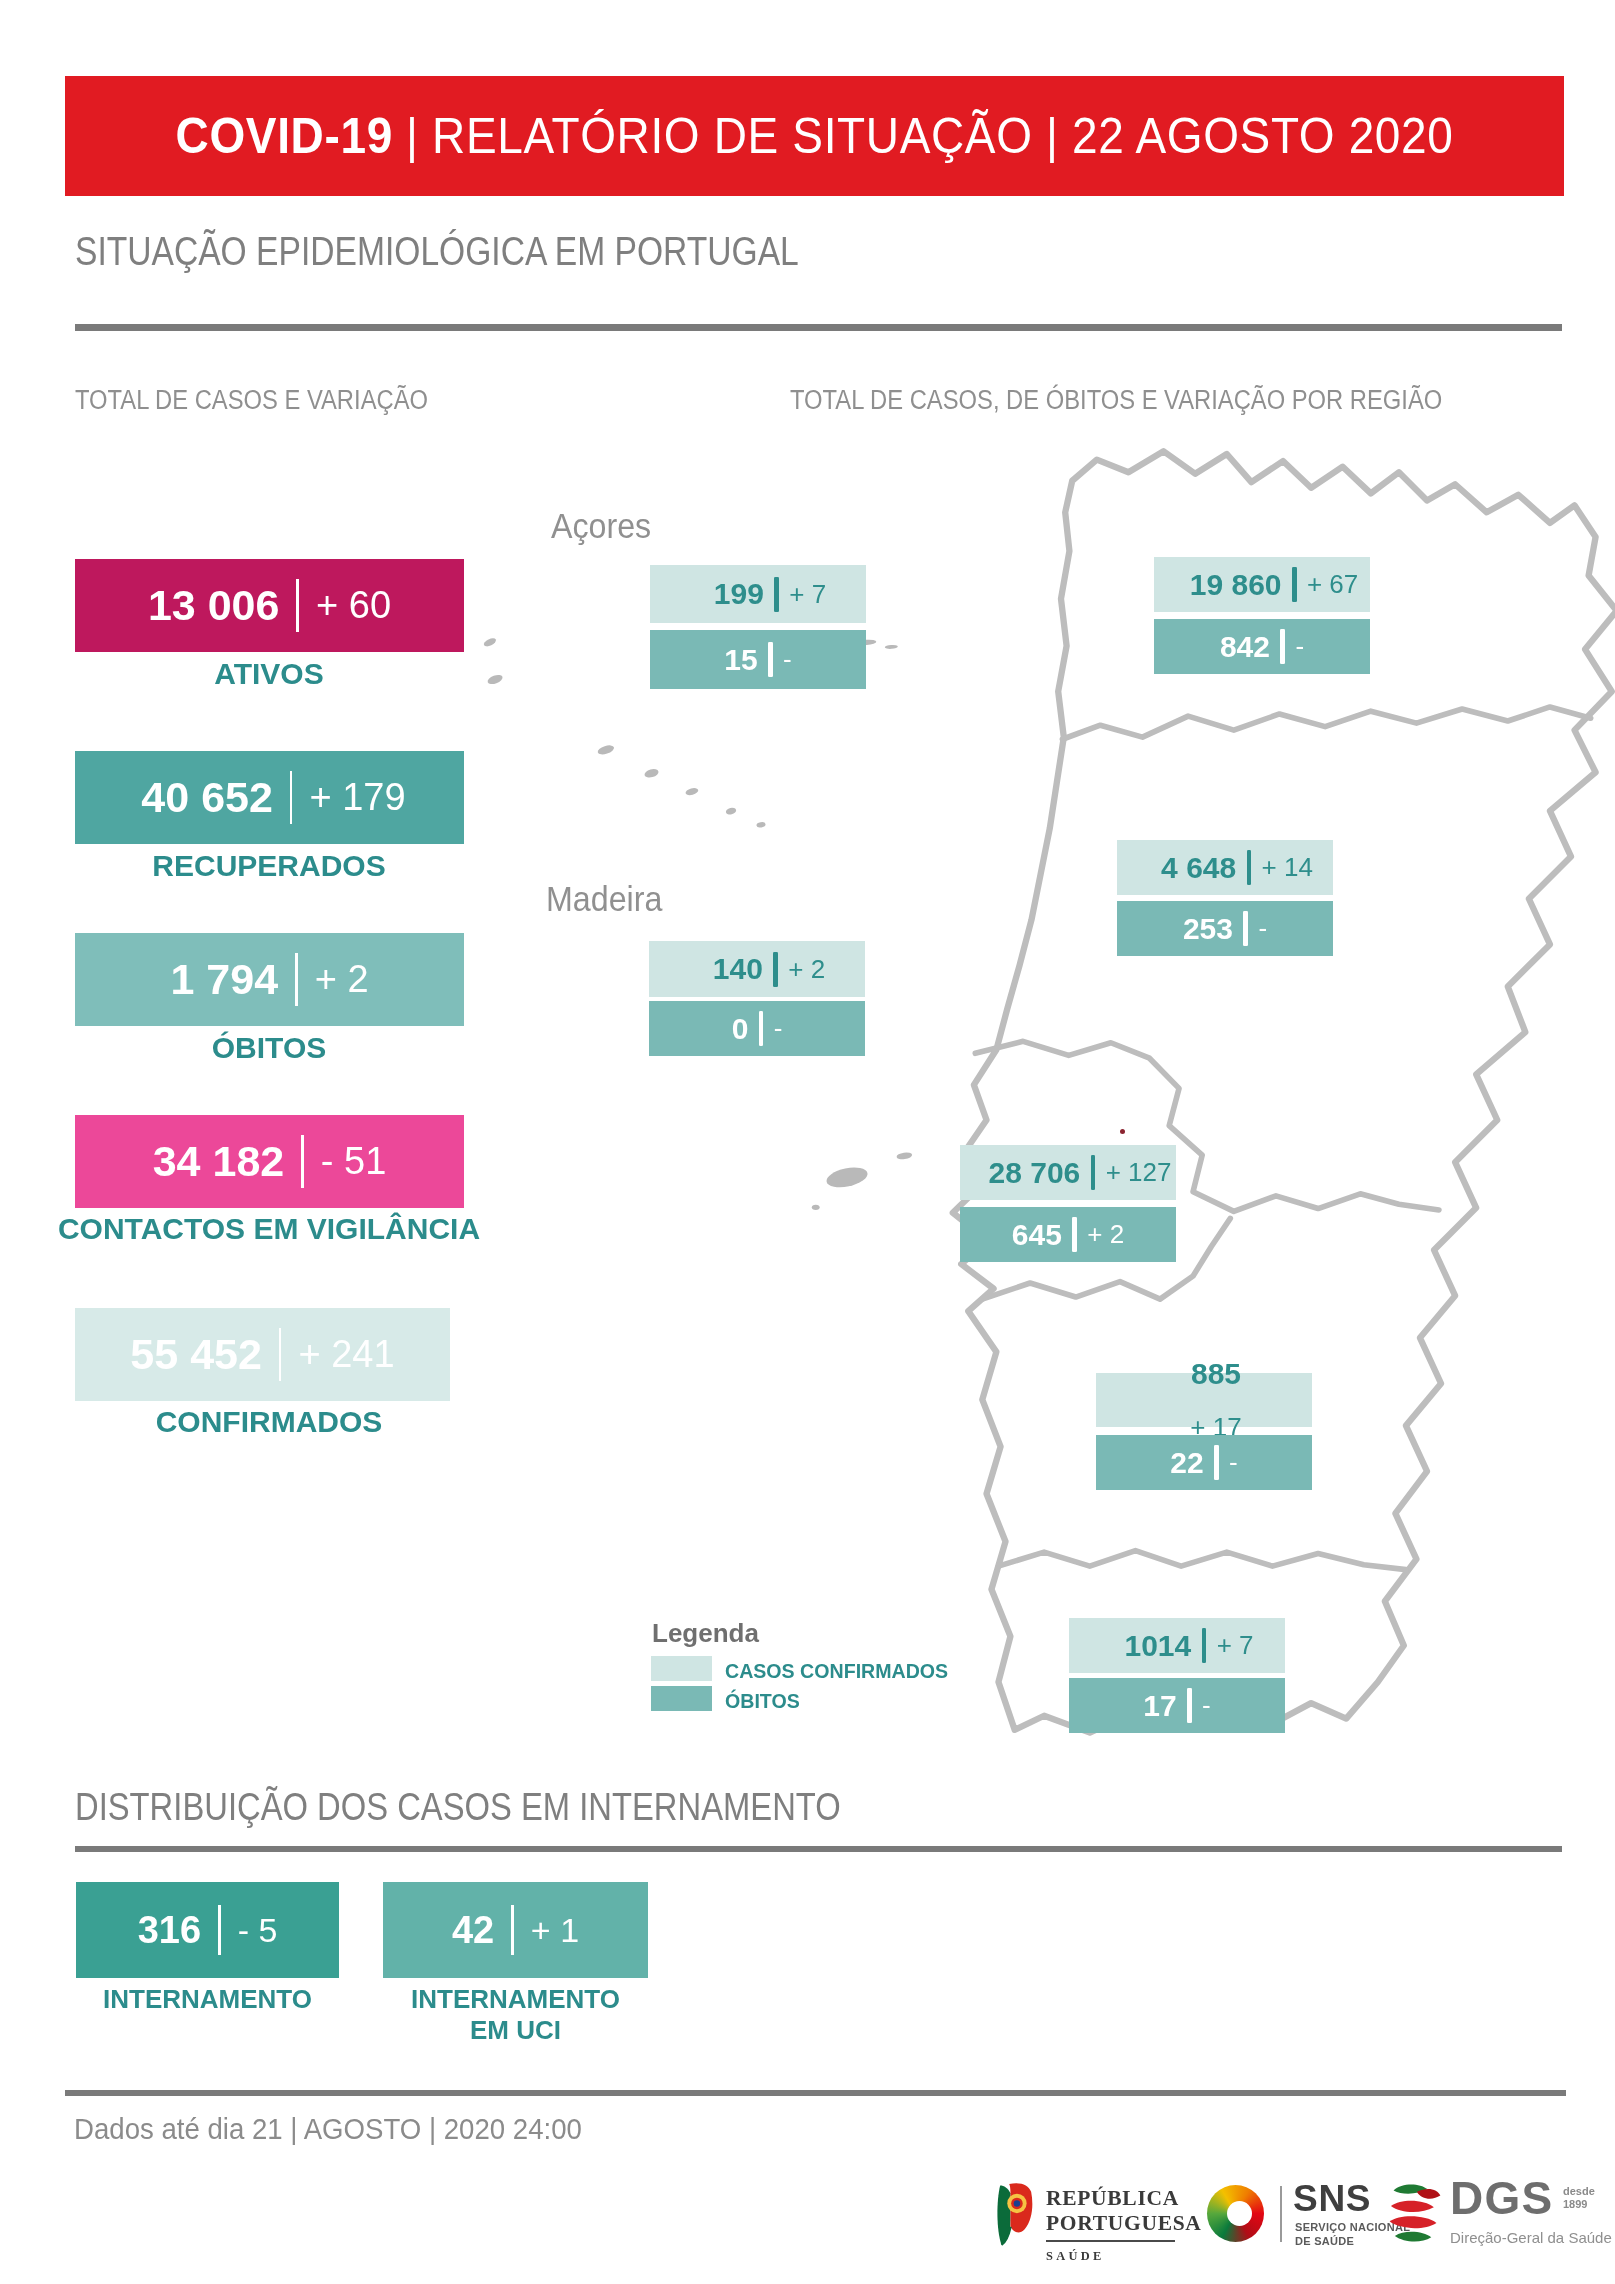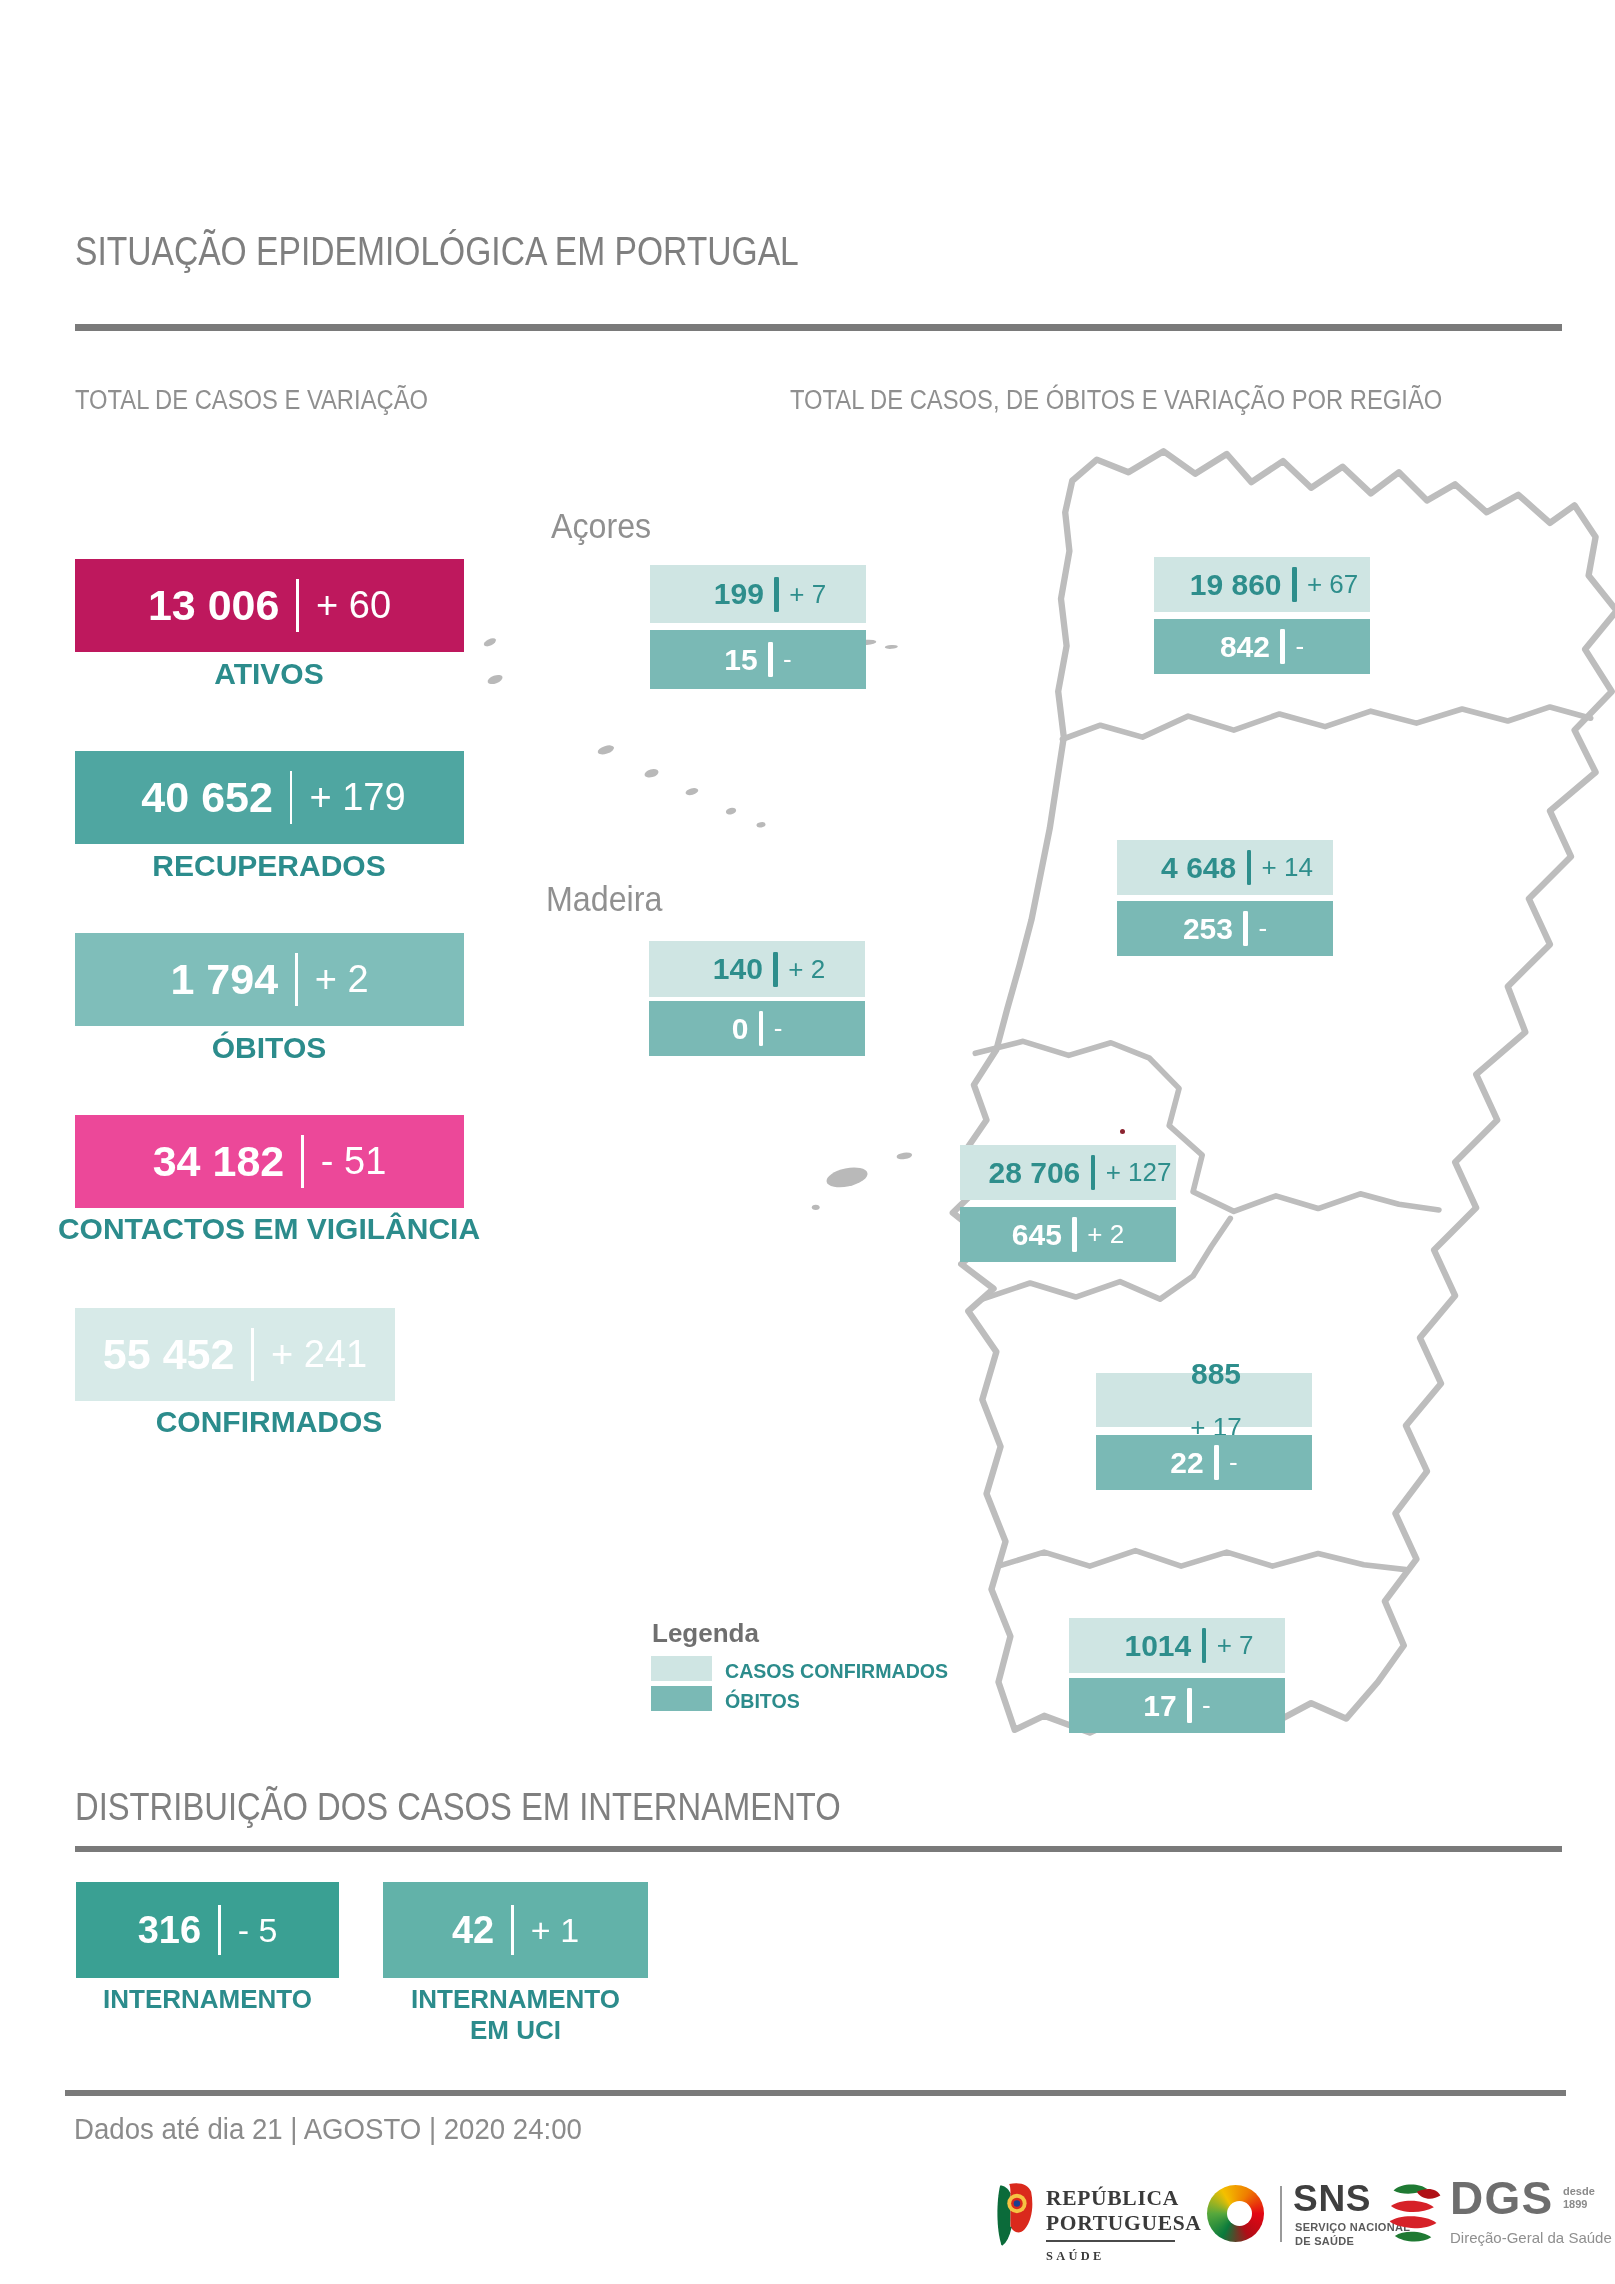--- a/index.html
+++ b/index.html
@@ -74,20 +74,25 @@
   .dgs-since { color:#8a8a8a; font-size:11px; font-weight:700; line-height:1.2; }
   .dgs-sub { color:#8f8f8f; font-size:15px; }
 
   .dot { width:5.2px; height:5.2px; border-radius:50%; background:#8b2430; z-index:6; }
 </style>
 </head>
 <body>
 
 <div id="page">
 
+  <div class="abs banner">
+    <div class="banner-text">
+      <span class="brand">COVID-19</span><span class="rest">| RELATÓRIO DE SITUAÇÃO | 22 AGOSTO 2020</span>
+    </div>
+  </div>
 
   <div class="abs h-title" style="left:75px; top:229px;">SITUAÇÃO EPIDEMIOLÓGICA EM PORTUGAL</div>
   <div class="abs rule" style="left:75px; top:324px; width:1487px; height:6.5px;"></div>
 
   <div class="abs col-header" style="left:75px; top:385px;">TOTAL DE CASOS E VARIAÇÃO</div>
   <div class="abs col-header" style="left:790px; top:385px;">TOTAL DE CASOS, DE ÓBITOS  E VARIAÇÃO POR REGIÃO</div>
 
   <svg class="abs" style="left:456px; top:424px; z-index:1;" width="1160" height="1336" viewBox="0 0 1780 2050">
     <g transform="translate(730,-10) scale(1.078)" fill="none" stroke="#bdbdbd" stroke-width="9" stroke-linejoin="round" stroke-linecap="round">
       <path fill="#ffffff" d="
@@ -148,21 +153,21 @@
   </div>
   <div class="abs stat-label" style="left:41px; top:1031px; width:456px;">ÓBITOS</div>
 
   <div class="abs box bg-contactos" style="left:75px; top:1115px; width:389px; height:93px;">
     <span class="num">34 182</span>
     <span class="sep"></span>
     <span class="var">- 51</span>
   </div>
   <div class="abs stat-label" style="left:41px; top:1212px; width:456px;">CONTACTOS EM VIGILÂNCIA</div>
 
-  <div class="abs box bg-confirmados" style="left:75px; top:1308px; width:320px; height:93px;">
+  <div class="abs box bg-confirmados" style="left:75px; top:1308px; width:375px; height:93px;">
     <span class="num">55 452</span>
     <span class="sep"></span>
     <span class="var">+ 241</span>
   </div>
   <div class="abs stat-label" style="left:41px; top:1405px; width:456px;">CONFIRMADOS</div>
 
   <div class="abs island-label" style="left:551px; top:506px;">Açores</div>
   <div class="abs badge light" style="left:650px; top:565px; width:216px; height:58px;">
     <span class="bnum">199</span>
     <span class="bsep"></span>

